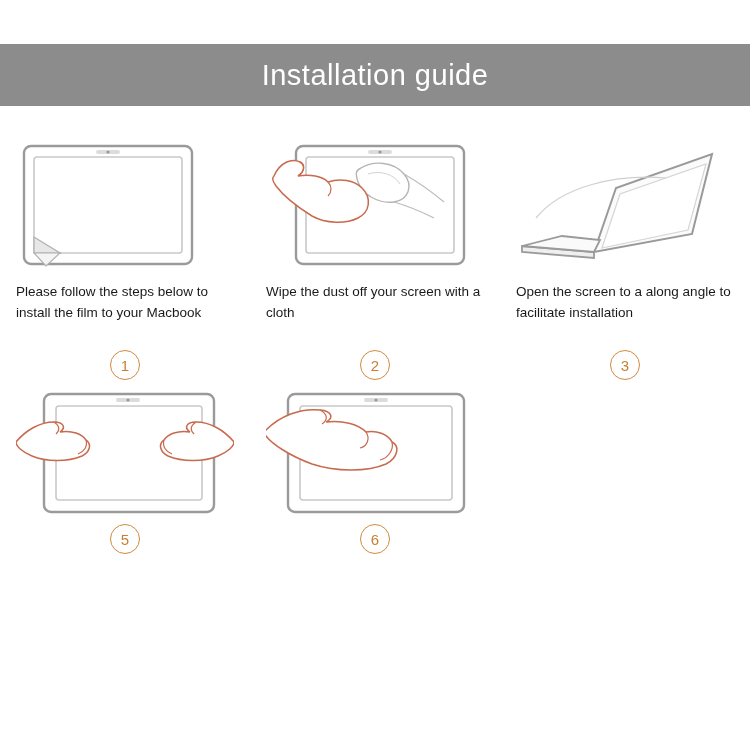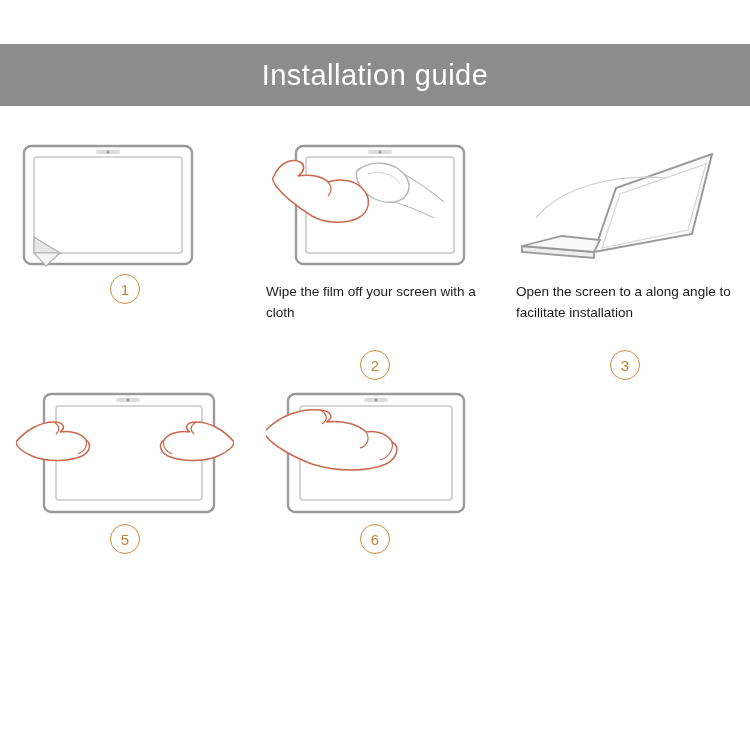--- a/index.html
+++ b/index.html
@@ -105,20 +105,21 @@
       <div class="art">
         <svg width="218" height="128" viewBox="0 0 218 128">
           <rect x="8" y="6" width="168" height="118" rx="7" ry="7" fill="#ffffff" stroke="#9a9a9a" stroke-width="2.4"></rect>
           <rect x="18" y="17" width="148" height="96" rx="3" ry="3" fill="#ffffff" stroke="#c9c9c9" stroke-width="1.6"></rect>
           <rect x="80" y="10" width="24" height="4" rx="2" ry="2" fill="#dcdcdc"></rect>
           <circle cx="92" cy="12" r="1.6" fill="#9a9a9a"></circle>
           <path d="M18 113 L18 97 L44 113 Z" fill="#e7e7e7" stroke="#b0b0b0" stroke-width="1.2"></path>
           <path d="M18 113 L44 113 L30 126 Z" fill="#f4f4f4" stroke="#b0b0b0" stroke-width="1.2"></path>
         </svg>
       </div>
+      <div class="caption">Please follow the steps below to install the film to your Macbook</div>
       <div class="step-badge">
         <div class="circle">1</div>
       </div>
     </div>
 
     <div class="cell">
       <div class="art">
         <svg width="218" height="128" viewBox="0 0 218 128">
           <rect x="30" y="6" width="168" height="118" rx="7" ry="7" fill="#ffffff" stroke="#9a9a9a" stroke-width="2.4"></rect>
           <rect x="40" y="17" width="148" height="96" rx="3" ry="3" fill="#ffffff" stroke="#c9c9c9" stroke-width="1.6"></rect>
@@ -126,21 +127,21 @@
           <circle cx="114" cy="12" r="1.6" fill="#9a9a9a"></circle>
           <path d="M95 28 C108 20 128 22 138 34 C148 46 142 60 128 62 C112 64 96 54 92 42 C89 33 90 30 95 28 Z" fill="#ffffff" stroke="#b5b5b5" stroke-width="1.4"></path>
           <path d="M102 34 C114 30 128 34 134 44" fill="none" stroke="#d2d2d2" stroke-width="1"></path>
           <path d="M8 36 C14 22 26 18 34 22 C40 25 38 32 32 36 C44 34 56 36 62 42 C74 38 88 40 96 48 C106 58 104 72 92 78 C80 84 60 84 46 76 C30 66 16 54 10 46 C6 40 6 38 8 36 Z" fill="#ffffff" stroke="#c86a4d" stroke-width="1.5"></path>
           <path d="M34 22 C40 26 38 32 32 36" fill="none" stroke="#c86a4d" stroke-width="1.2"></path>
           <path d="M62 42 C66 46 66 52 62 56" fill="none" stroke="#c86a4d" stroke-width="1.2"></path>
           <path d="M138 34 C152 42 166 52 178 62" fill="none" stroke="#bdbdbd" stroke-width="1.2"></path>
           <path d="M128 62 C142 66 156 72 168 78" fill="none" stroke="#bdbdbd" stroke-width="1.2"></path>
         </svg>
       </div>
-      <div class="caption">Wipe the film off your screen with a cloth</div>
+      <div class="caption">Wipe the dust off your screen with a cloth</div>
       <div class="step-badge">
         <div class="circle">2</div>
       </div>
     </div>
 
     <div class="cell">
       <div class="art">
         <svg width="218" height="128" viewBox="0 0 218 128">
           <path d="M78 112 L100 48 L196 14 L176 94 Z" fill="#fbfbfb" stroke="#9a9a9a" stroke-width="2"></path>
           <path d="M86 108 L104 54 L190 24 L172 90 Z" fill="#ffffff" stroke="#d5d5d5" stroke-width="1.2"></path>

